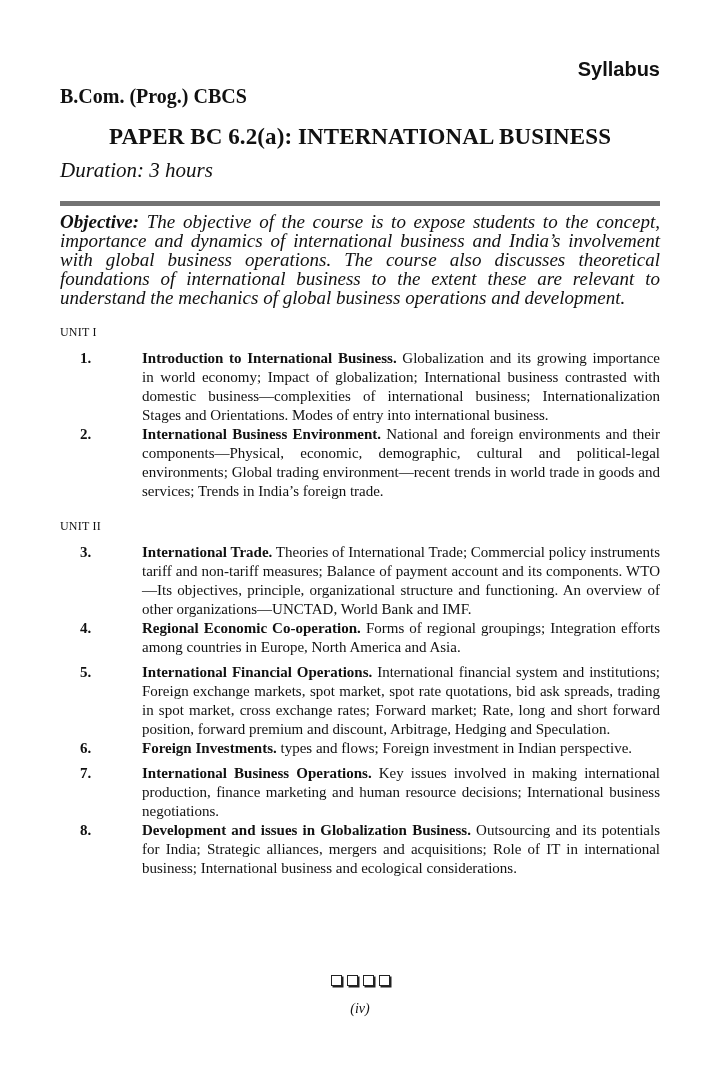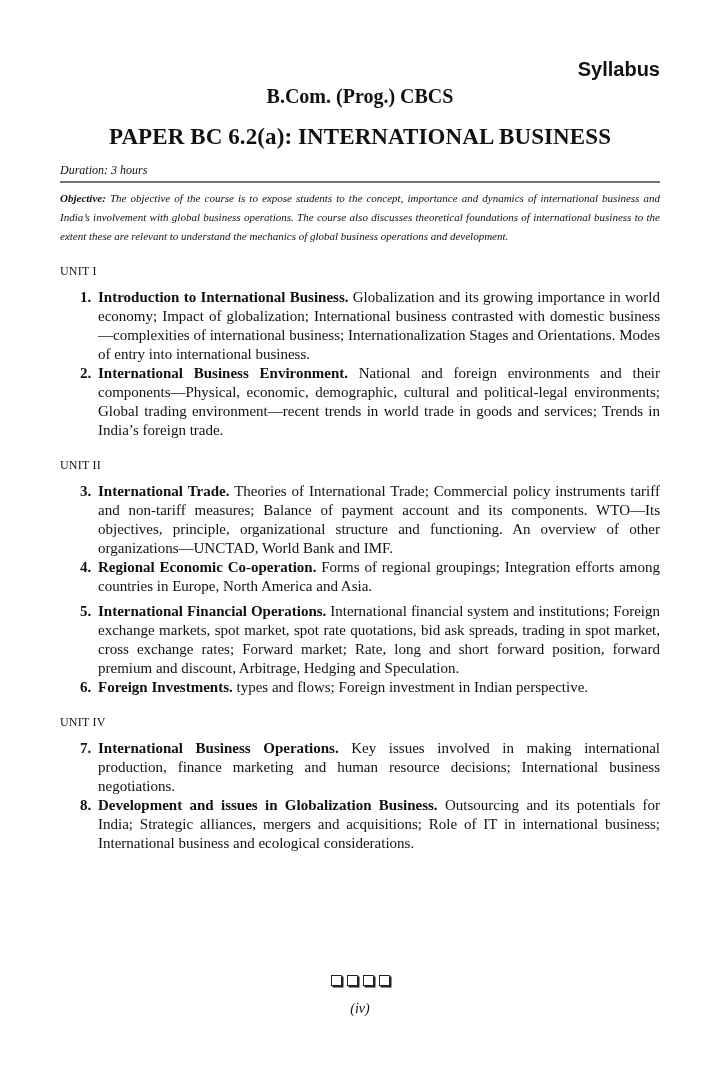--- a/index.html
+++ b/index.html
@@ -1,28 +1,28 @@
 <!DOCTYPE html>
 <html><head>
   <meta charset="utf-8">
   <style>
     html, body { margin: 0; padding: 0; background: #ffffff; }
     body { width: 720px; height: 1080px; position: relative; overflow: hidden; color: #111; }
     .page { position: absolute; left: 60px; top: 56px; width: 600px; font-family: "Liberation Serif", "DejaVu Serif", serif; }
     .h-sans { font-family: "Liberation Sans", "DejaVu Sans", sans-serif; font-weight: bold; font-size: 20px; text-align: right; line-height: 26px; }
-    .h-sub { font-weight: bold; font-size: 20px; text-align: center; line-height: 28px; margin-top: 0px; }
+    .h-sub { font-weight: bold; font-size: 20px; line-height: 28px; margin-top: 0px; }
     .h-title { font-weight: bold; font-size: 23px; text-align: center; line-height: 30px; margin-top: 12px; letter-spacing: 0.1px; }
-    .duration { font-style: italic; font-size: 12px; line-height: 20px; margin-top: 8px; padding-bottom: 1px; border-bottom: 2px solid #737373; }
-    .objective { font-style: italic; font-size: 11px; line-height: 19px; margin-top: 6px; text-align: justify; }
+    .duration { font-style: italic; font-size: 21px; line-height: 20px; margin-top: 8px; padding-bottom: 21px; border-bottom: 5px solid #737373; }
+    .objective { font-style: italic; font-size: 19px; line-height: 19px; margin-top: 6px; text-align: justify; }
     .objective b { font-style: italic; }
     .unit { font-weight: bold; font-size: 12px; line-height: 22px; margin-top: 14px; letter-spacing: 0.2px; font-weight: normal; }
     .item { display: flex; font-size: 15px; line-height: 19px; text-align: justify; margin-left: 20px; }
     .item:first-of-type { margin-top: 4px; }
     .num { width: 18px; flex: none; font-weight: bold; }
-    .txt { flex: 1; }
+    .txt { flex: 1; margin-left: 44px; }
     .txt b { font-weight: bold; }
     .items { margin-top: 6px; }
     .footer-boxes { position: absolute; left: 0; width: 720px; top: 970px; text-align: center; }
     .box { display: inline-block; width: 9px; height: 9px; border: 1px solid #222; box-shadow: 1.5px 1.5px 0 #222; margin: 0 2.5px; vertical-align: middle; }
     .pageno { position: absolute; left: 0; width: 720px; top: 1001px; text-align: center; font-family: "Liberation Serif", "DejaVu Serif", serif; font-style: italic; font-size: 14px; }
   </style>
 </head>
 <body>
 
 <div class="page">
@@ -61,21 +61,20 @@
     <div class="item">
       <span class="num">5.</span>
       <span class="txt"><b>International Financial Operations.</b><span> International financial system and institutions; Foreign exchange markets, spot market, spot rate quotations, bid ask spreads, trading in spot market, cross exchange rates; Forward market; Rate, long and short forward position, forward premium and discount, Arbitrage, Hedging and Speculation.</span></span>
     </div>
     <div class="item">
       <span class="num">6.</span>
       <span class="txt"><b>Foreign Investments.</b><span> types and flows; Foreign investment in Indian perspective.</span></span>
     </div>
   </div>
 
-  <div class="unit">UNIT IV</div>
   <div class="items">
     <div class="item">
       <span class="num">7.</span>
       <span class="txt"><b>International Business Operations.</b><span> Key issues involved in making international production, finance marketing and human resource decisions; International business negotiations.</span></span>
     </div>
     <div class="item">
       <span class="num">8.</span>
       <span class="txt"><b>Development and issues in Globalization Business.</b><span> Outsourcing and its potentials for India; Strategic alliances, mergers and acquisitions; Role of IT in international business; International business and ecological considerations.</span></span>
     </div>
   </div>

